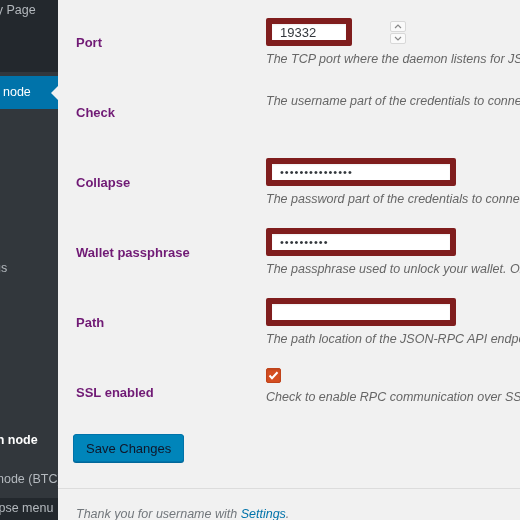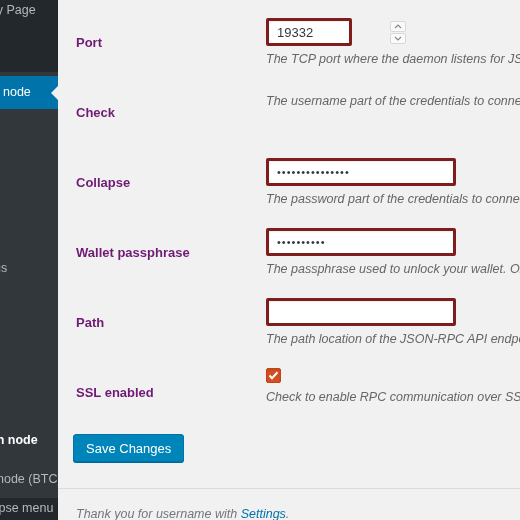--- a/index.html
+++ b/index.html
@@ -90,21 +90,21 @@
   }
 
   input.txt {
     display: block;
     width: 190px; height: 28px;
     padding: 3px 8px;
     font-family: "Liberation Sans", sans-serif;
     font-size: 13px;
     color: #32373c;
     background: #fff;
-    border: 3px solid #7f1d1d;
+    border: 6px solid #7f1d1d;
     border-radius: 2px;
     box-shadow: inset 0 1px 2px rgba(0,0,0,.07);
     outline: none;
   }
   input.txt.num { width: 86px; padding-right: 2px; }
 
   .numwrap { position: relative; width: 190px; height: 28px; }
   .spinner {
     position: absolute;
     left: 124px; top: 3px;
@@ -144,21 +144,21 @@
 
   .btn-primary {
     position: absolute;
     left: 15px;
     display: inline-block;
     padding: 0 12px;
     height: 28px; line-height: 27px;
     background: #0085ba;
     border: 1px solid #0073aa;
     border-radius: 3px;
-    color: #ffffff;
+    color: #0f172a;
     font-family: "Liberation Sans", sans-serif;
     font-size: 13px;
     cursor: pointer;
     box-shadow: 0 1px 0 #006799;
   }
 
   .footer {
     position: absolute;
     left: 18px;
     font-style: italic;

